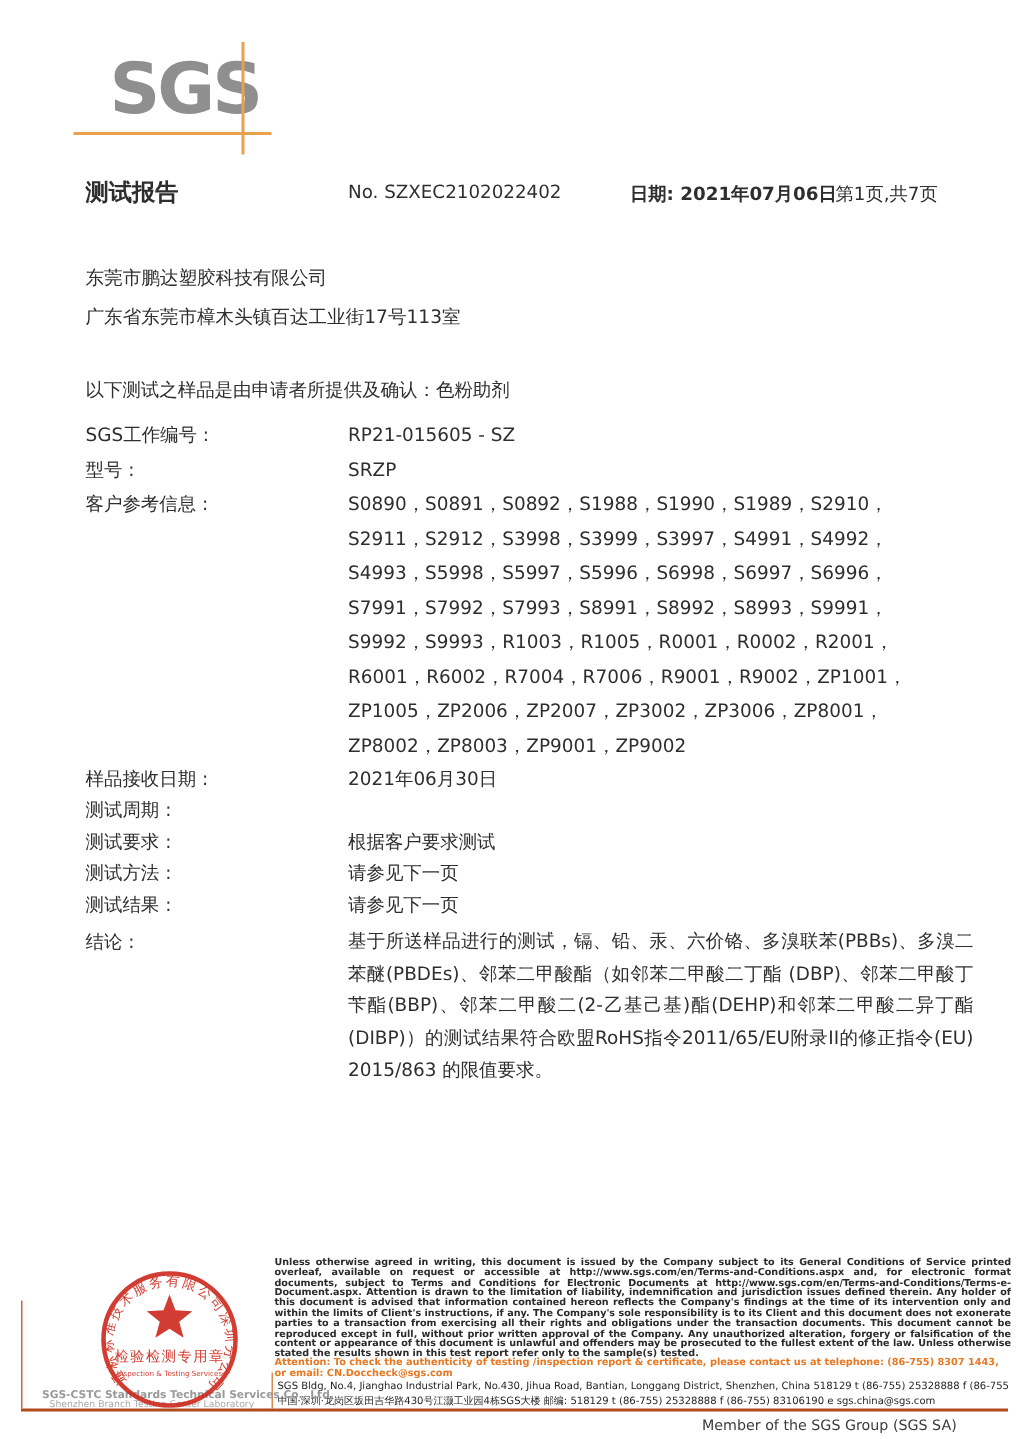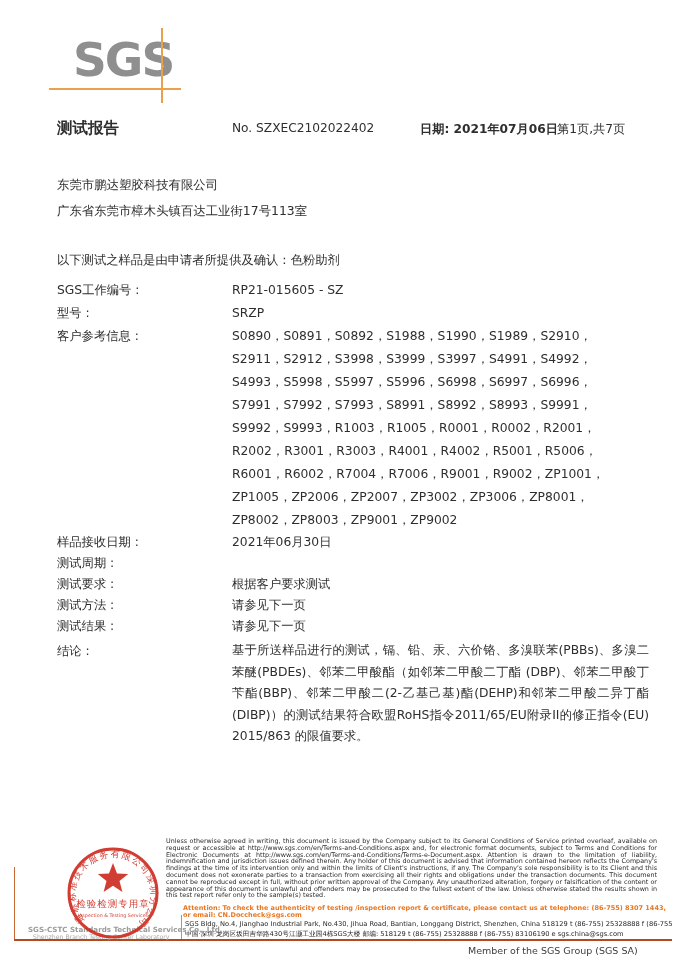--- a/index.html
+++ b/index.html
@@ -22,22 +22,22 @@
   .main{position:absolute;left:57px;top:250px;width:592px;font-size:12.3px;color:#2e2e2e;}
   .intro{line-height:20px;margin-bottom:9px;}
   .frow{display:flex;align-items:flex-start;}
   .flabel{width:175px;flex:0 0 175px;line-height:23px;}
   .fvalue{flex:1;line-height:23px;}
   .ref-line{line-height:23px;white-space:nowrap;}
   .frow.tight .flabel,.frow.tight .fvalue{line-height:21px;}
   .conclusion .fvalue{line-height:21.5px;max-width:420px;text-align:justify;}
   .conclusion{margin-top:3px;}
   
-  .disclaimer{position:absolute;left:166px;top:838px;width:491px;font-size:6.4px;
-              line-height:6.8px;text-align:justify;color:#2b2b2b;}
+  .disclaimer{position:absolute;left:183px;top:838px;width:491px;font-size:6.4px;
+              line-height:6.8px;text-align:justify;color:#2b2b2b;font-weight:bold;}
   .attention{position:absolute;left:183px;top:905px;width:491px;font-size:6.5px;
              line-height:7px;font-weight:700;color:#e87722;}
   .addr{position:absolute;left:185px;top:920px;width:488px;font-size:6.7px;line-height:9.5px;
         color:#1f1f1f;white-space:nowrap;overflow:hidden;}
   .member{position:absolute;left:468px;top:945px;font-size:9.5px;color:#3c3c3c;}
   .footer-rule{position:absolute;left:14px;top:939px;width:658px;height:2px;background:#b24a1e;}
   .footer-left-vline{position:absolute;left:14px;top:867px;width:1px;height:72px;background:#c96a36;}
   .addr-vline{position:absolute;left:181px;top:915px;width:1px;height:24px;background:#d98a4f;}
   .stamp-co1{position:absolute;left:28px;top:925px;font-size:7.1px;font-weight:700;color:#999;}
   .stamp-co2{position:absolute;left:33px;top:933px;font-size:6.2px;color:#aaa;}
@@ -78,21 +78,20 @@
     </div>
 
     <div class="frow">
       <div class="flabel">客户参考信息 :</div>
       <div class="fvalue">
         <div class="ref-line">S0890，S0891，S0892，S1988，S1990，S1989，S2910，</div>
         <div class="ref-line">S2911，S2912，S3998，S3999，S3997，S4991，S4992，</div>
         <div class="ref-line">S4993，S5998，S5997，S5996，S6998，S6997，S6996，</div>
         <div class="ref-line">S7991，S7992，S7993，S8991，S8992，S8993，S9991，</div>
         <div class="ref-line">S9992，S9993，R1003，R1005，R0001，R0002，R2001，</div>
-        <div class="ref-line">R2002，R3001，R3003，R4001，R4002，R5001，R5006，</div>
         <div class="ref-line">R6001，R6002，R7004，R7006，R9001，R9002，ZP1001，</div>
         <div class="ref-line">ZP1005，ZP2006，ZP2007，ZP3002，ZP3006，ZP8001，</div>
         <div class="ref-line">ZP8002，ZP8003，ZP9001，ZP9002</div>
       </div>
     </div>
 
     <div class="frow tight">
       <div class="flabel">样品接收日期 :</div>
       <div class="fvalue">2021年06月30日</div>
     </div>

